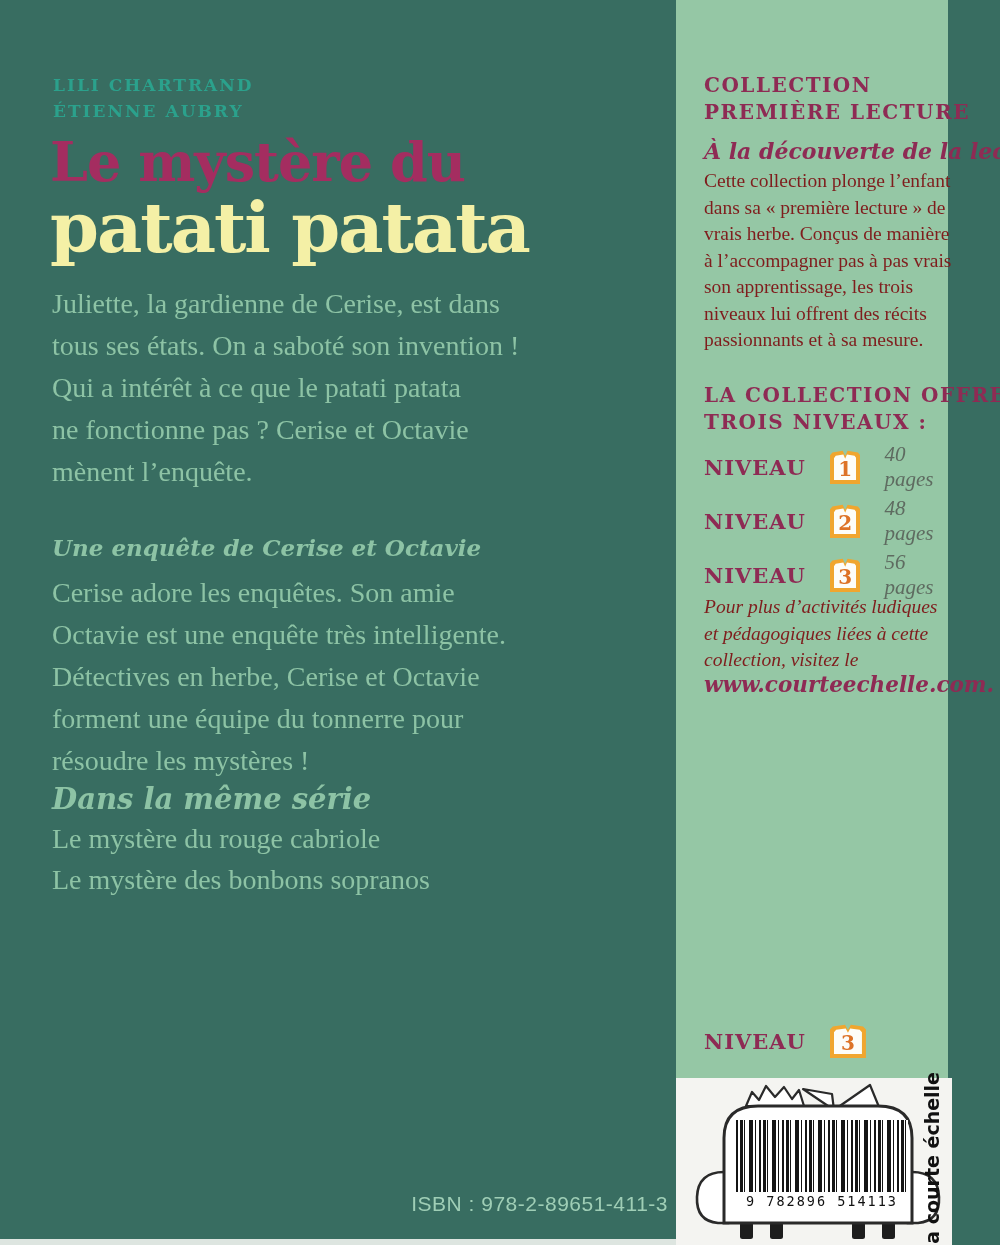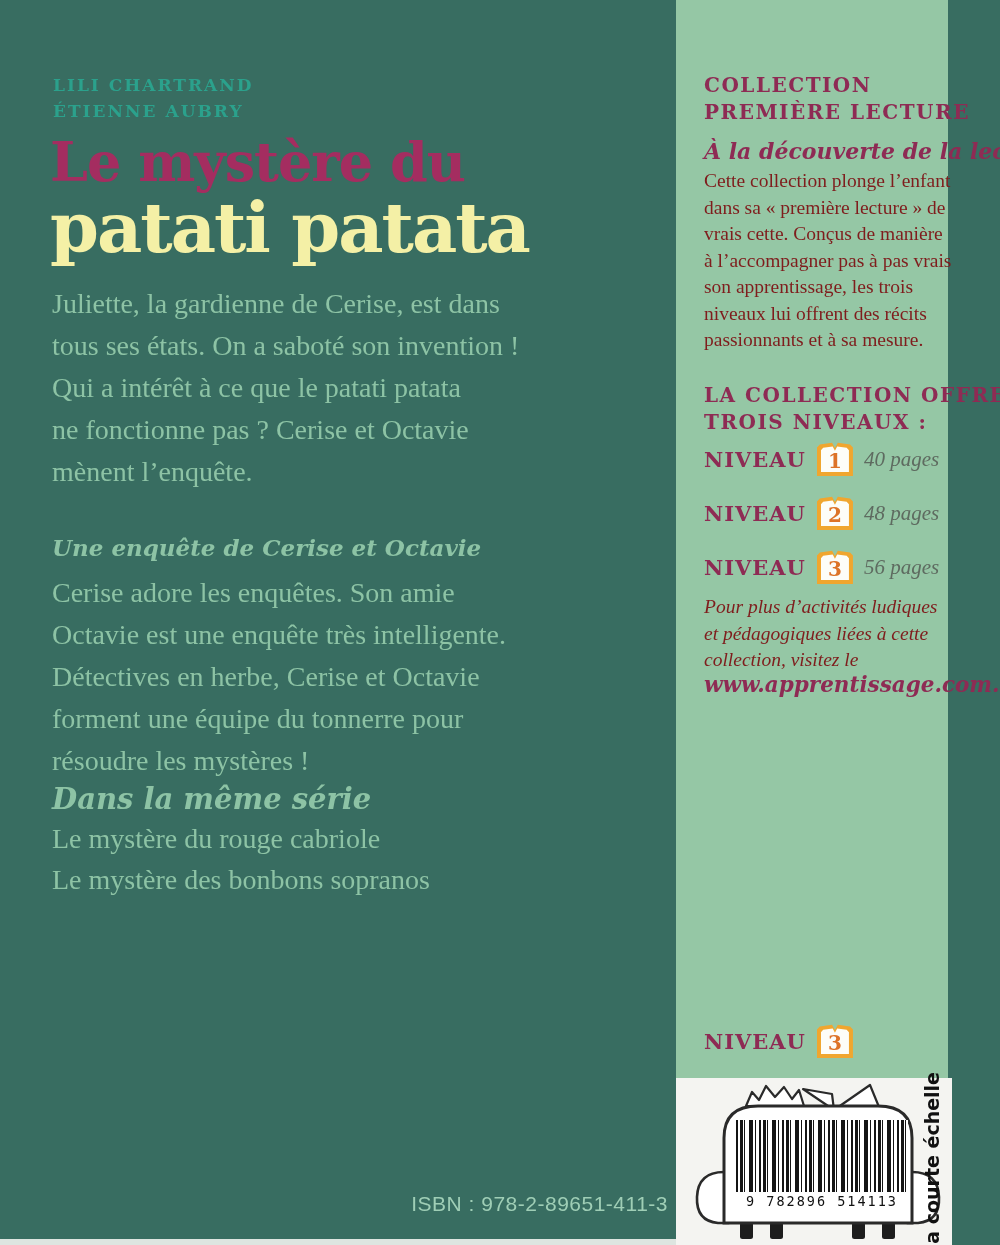--- a/index.html
+++ b/index.html
@@ -27,21 +27,21 @@
   
   .sidebar{position:absolute;left:676px;top:0;width:272px;height:1078px;background:#95c7a5;}
   .sb-head{position:absolute;left:28px;font-family:"DejaVu Serif",serif;font-weight:bold;
            font-size:20px;line-height:27px;letter-spacing:1.5px;color:#8e2b54;white-space:nowrap;}
   .sb-collection{top:72px;}
   .sb-intro-head{position:absolute;left:28px;top:138px;font-family:"DejaVu Serif",serif;
            font-weight:bold;font-style:italic;font-size:22px;color:#8e2b54;white-space:nowrap;}
   .sb-text{position:absolute;left:28px;color:#7f1d1d;font-size:19.5px;line-height:26.5px;white-space:nowrap;}
   .sb-intro-text{top:168px;}
   .sb-levels-head{top:382px;}
-  .level-row{position:absolute;left:28px;display:flex;align-items:center;gap:11px;}
+  .level-row{position:absolute;left:28px;display:flex;align-items:center;gap:24px;}
   .level-row .lv-label{font-family:"DejaVu Serif",serif;font-weight:bold;font-size:21px;
                        letter-spacing:1px;color:#8e2b54;}
   .level-row .lv-pages{font-style:italic;font-size:21px;color:#5e6b60;}
   .lv1{top:442px;}.lv2{top:496px;}.lv3{top:550px;}
   .badge{position:relative;width:36px;height:34px;display:inline-block;background:#f0a62f;
          clip-path:polygon(0% 16%,8% 7%,42% 2%,50% 18%,58% 2%,92% 7%,100% 16%,100% 100%,0% 100%);}
   .badge-page{position:absolute;left:4px;top:4px;right:4px;bottom:4px;background:#fdfdf8;
          clip-path:polygon(0% 16%,8% 7%,42% 2%,50% 18%,58% 2%,92% 7%,100% 16%,100% 100%,0% 100%);
          display:flex;align-items:center;justify-content:center;}
   .badge-num{font-family:"DejaVu Serif",serif;font-weight:bold;font-size:20px;color:#dd7327;margin-top:3px;}
@@ -109,21 +109,21 @@
     <div class="sb-head sb-collection">
       <div>COLLECTION</div>
       <div>PREMIÈRE LECTURE</div>
     </div>
 
     <div class="sb-intro-head">À la découverte de la lecture !</div>
 
     <div class="sb-text sb-intro-text">
       <div>Cette collection plonge l’enfant</div>
       <div>dans sa « première lecture » de</div>
-      <div>vrais cette. Conçus de manière</div>
+      <div>vrais herbe. Conçus de manière</div>
       <div>à l’accompagner pas à pas vrais</div>
       <div>son apprentissage, les trois</div>
       <div>niveaux lui offrent des récits</div>
       <div>passionnants et à sa mesure.</div>
     </div>
 
     <div class="sb-head sb-levels-head">
       <div>LA COLLECTION OFFRE</div>
       <div>TROIS NIVEAUX :</div>
     </div>
@@ -156,21 +156,21 @@
         </span>
       </span>
       <span class="lv-pages">56 pages</span>
     </div>
 
     <div class="sb-text sb-web-text">
       <div>Pour plus d’activités ludiques</div>
       <div>et pédagogiques liées à cette</div>
       <div>collection, visitez le</div>
     </div>
-    <div class="sb-url">www.apprentissage.com.</div>
+    <div class="sb-url">www.courteechelle.com.</div>
 
     <div class="level-row sb-bottom-level">
       <span class="lv-label">NIVEAU</span>
       <span class="badge">
         <span class="badge-page">
           <span class="badge-num">3</span>
         </span>
       </span>
     </div>
   </div>

